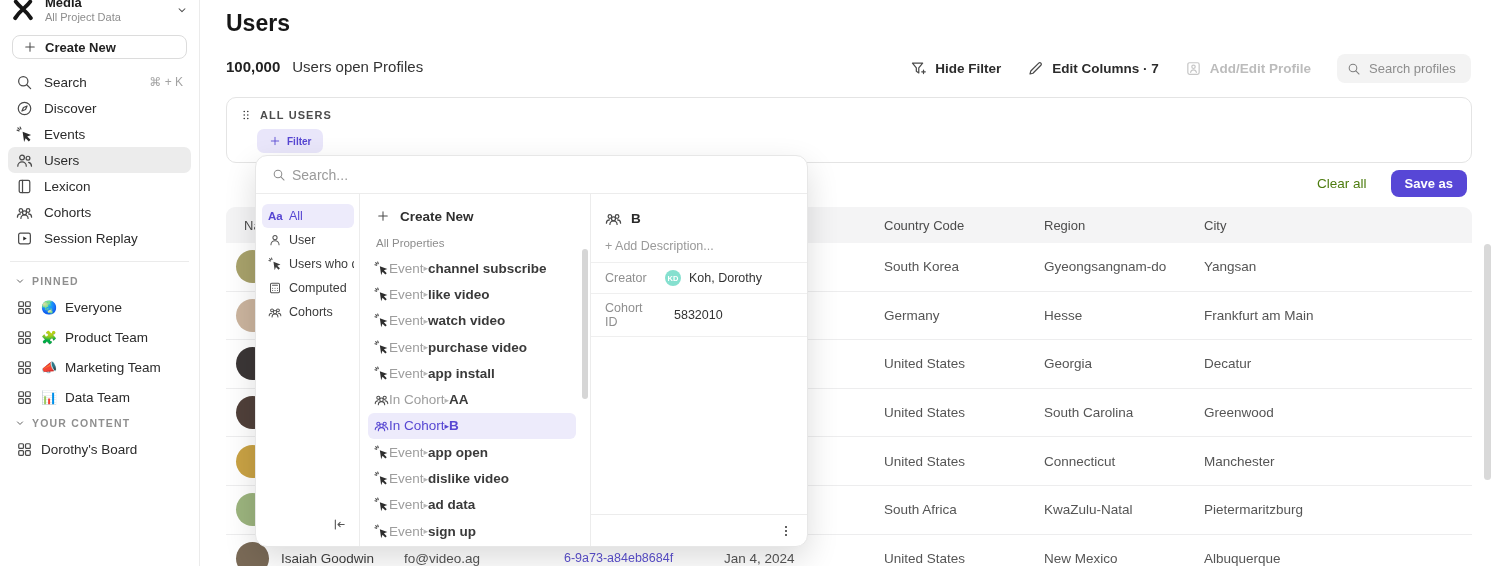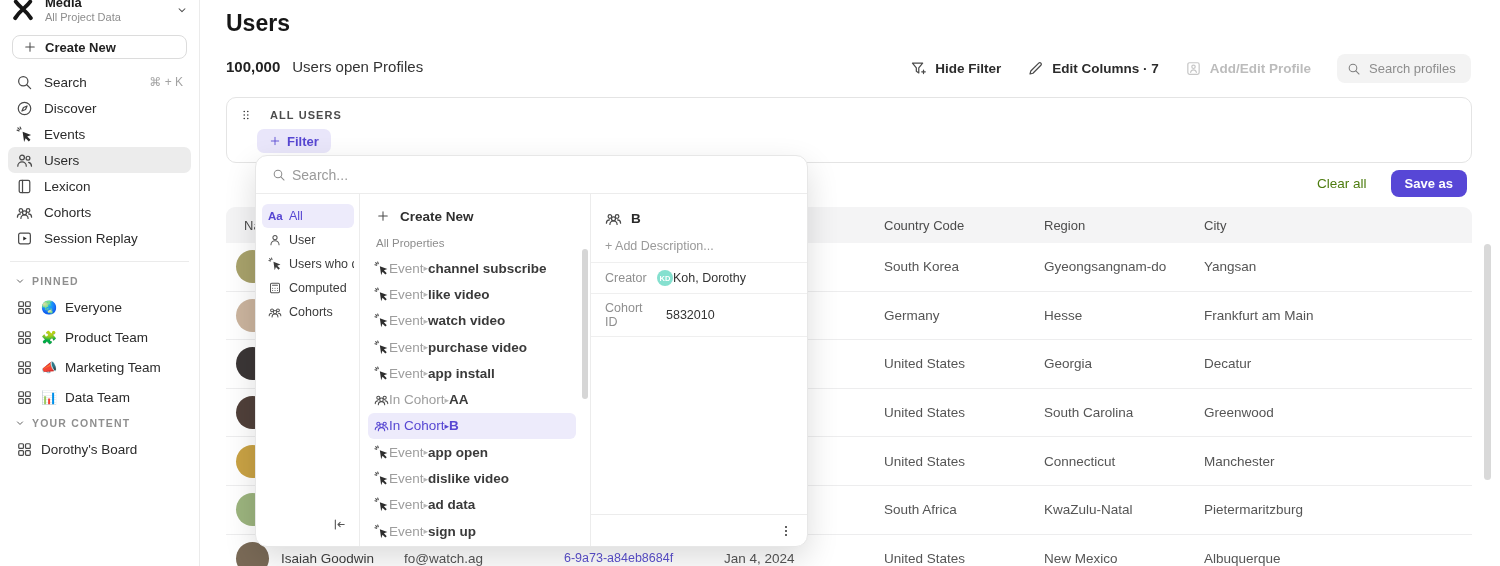--- a/index.html
+++ b/index.html
@@ -48,25 +48,25 @@
   .profile-search { display:flex; align-items:center; gap:8px; width:134px; height:29px;
     background:#f3f3f3; border-radius:8px; padding:0 10px; }
   .profile-search input { border:0; outline:0; background:transparent; width:100%;
     font-size:13px; color:#333; font-family:"Liberation Sans",sans-serif; }
   .profile-search input::placeholder { color:#8d8d8d; }
   .profile-search .ic { stroke:#7d7d7d; }
 
   
   .filter-card { position:absolute; left:26px; top:97px; width:1246px; height:66px;
     border:1px solid #e4e4e4; border-radius:10px; background:#fff; }
-  .fc-top { display:flex; align-items:center; gap:17px; padding:10px 0 0 12px; }
+  .fc-top { display:flex; align-items:center; gap:7px; padding:10px 0 0 12px; }
   .fc-label { font-size:11px; font-weight:700; letter-spacing:1.1px; color:#4c4c4c; }
   .filter-chip { display:inline-flex; align-items:center; gap:6px; margin:7px 0 0 30px;
     height:24px; padding:0 12px; background:#e9e6fa; border-radius:7px;
-    color:#5747d2; font-size:13px; font-weight:700; cursor:pointer; }
+    color:#5747d2; font-size:10px; font-weight:700; cursor:pointer; }
   .filter-chip .ic { stroke:#5747d2; }
   .actions-row { position:absolute; top:170px; right:33px; display:flex; align-items:center; gap:24px; }
   .clear-all { font-size:13.5px; color:#4d7c0f; cursor:pointer; }
   .save-as { height:27px; padding:0 14px; background:#5747d6; color:#fff; border:0;
     border-radius:8px; font-size:13px; font-weight:700; cursor:pointer; font-family:"Liberation Sans",sans-serif; }
 
   
   .table { position:absolute; left:26px; top:207px; width:1246px; }
   .t-head { display:flex; align-items:center; height:36px; background:#f4f4f5;
     border-radius:9px 9px 0 0; font-size:13px; color:#4c4c4c; }
@@ -117,21 +117,21 @@
   .dd-item.active { background:#edebfb; }
   .dd-item.active .dd-pre, .dd-item.active .dd-nm, .dd-item.active .dd-sep { color:#5747d2; }
   .dd-item.active .ic { stroke:#5747d2; }
   .dd-scroll { position:absolute; right:2px; top:55px; width:6px; height:150px;
     border-radius:3px; background:#d6d6d6; }
   .dd-preview { flex:1; border-left:1px solid #ececec; display:flex; flex-direction:column; }
   .pv-head { display:flex; align-items:center; gap:9px; padding:16px 14px 10px 14px;
     font-size:13.5px; font-weight:700; color:#2a2a2a; }
   .pv-desc { padding:2px 14px 9px 14px; font-size:12.5px; color:#9a9a9a;
     border-bottom:1px solid #efefef; cursor:pointer; }
-  .pv-row { display:flex; align-items:center; padding:7px 14px;
+  .pv-row { display:flex; align-items:center; gap:8px; padding:7px 14px;
     border-bottom:1px solid #efefef; font-size:12.5px; }
   .pv-lbl { width:52px; flex:none; color:#8f8f8f; }
   .pv-val { color:#333; }
   .kd-avatar { width:16px; height:16px; border-radius:50%; background:#85e0cf; color:#fff;
     font-size:7.5px; font-weight:700; display:flex; align-items:center; justify-content:center; flex:none; }
   .pv-spacer { flex:1; }
   .pv-foot { border-top:1px solid #ececec; height:32px; display:flex; align-items:center;
     justify-content:flex-end; padding:0 14px; border-radius:0 0 12px 0; }
   .pv-foot .ic { stroke:none; fill:#3a3a3a; width:14px; height:14px; cursor:pointer; }
 </style>
@@ -484,21 +484,21 @@
         <div class="c-date"></div>
         <div class="c-country">South Africa</div>
         <div class="c-region">KwaZulu-Natal</div>
         <div class="c-city">Pietermaritzburg</div>
       </div>
       <div class="t-row">
         <div class="c-name">
             <span class="avatar" style="background: rgb(122, 106, 87);"></span>
             <span class="name-txt">Isaiah Goodwin</span>
           </div>
-        <div class="c-email">fo@watch.ag</div>
+        <div class="c-email">fo@video.ag</div>
         <div class="c-id"><span class="id-txt">42c08e49-2e92-5c36-9a73-a84eb8684fa3</span></div>
         <div class="c-date">Jan 4, 2024</div>
         <div class="c-country">United States</div>
         <div class="c-region">New Mexico</div>
         <div class="c-city">Albuquerque</div>
       </div>
     </div>
     <div class="t-scroll"></div>
   </div>
 

